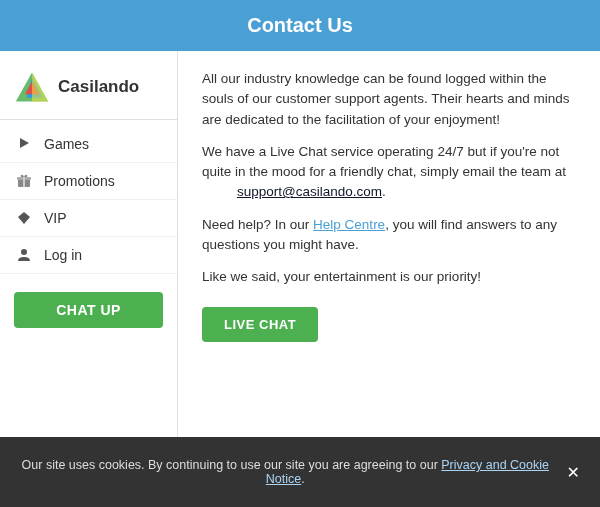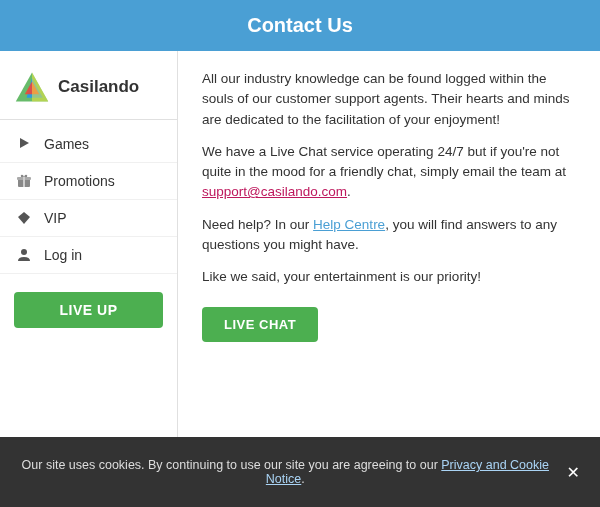--- a/index.html
+++ b/index.html
@@ -116,23 +116,24 @@
       font-size: 13.5px;
     }
 
     .help-link {
       color: #4a9fd4;
       text-decoration: underline;
       cursor: pointer;
     }
 
     .email-link {
-      color: #be185d;
+      color: #0f172a;
       text-decoration: underline;
       cursor: pointer;
+      margin-left: 35px;
     }
 
     .live-chat-btn {
       background: #4caf50;
       color: white;
       border: none;
       border-radius: 4px;
       padding: 10px 22px;
       font-size: 13px;
       font-weight: bold;
@@ -237,21 +238,21 @@
       <div class="nav-item">
         <span class="nav-icon">
           <svg width="16" height="16" viewBox="0 0 16 16">
             <circle cx="8" cy="5" r="3" fill="#555"></circle>
             <path d="M2,14 Q2,10 8,10 Q14,10 14,14" fill="#555"></path>
           </svg>
         </span>
         <span>Log in</span>
       </div>
 
-      <button class="signup-btn">LIVE UP</button>
+      <button class="signup-btn">CHAT UP</button>
 
     </div>
 
     <div class="content">
 
       <p>All our industry knowledge can be found logged within the souls of our customer support agents. Their hearts and minds are dedicated to the facilitation of your enjoyment!</p>
 
       <p>
         <span>We have a Live Chat service operating 24/7 but if you're not quite in the mood for a friendly chat, simply email the team at </span><a class="email-link">support@casilando.com</a><span>.</span>
       </p>

